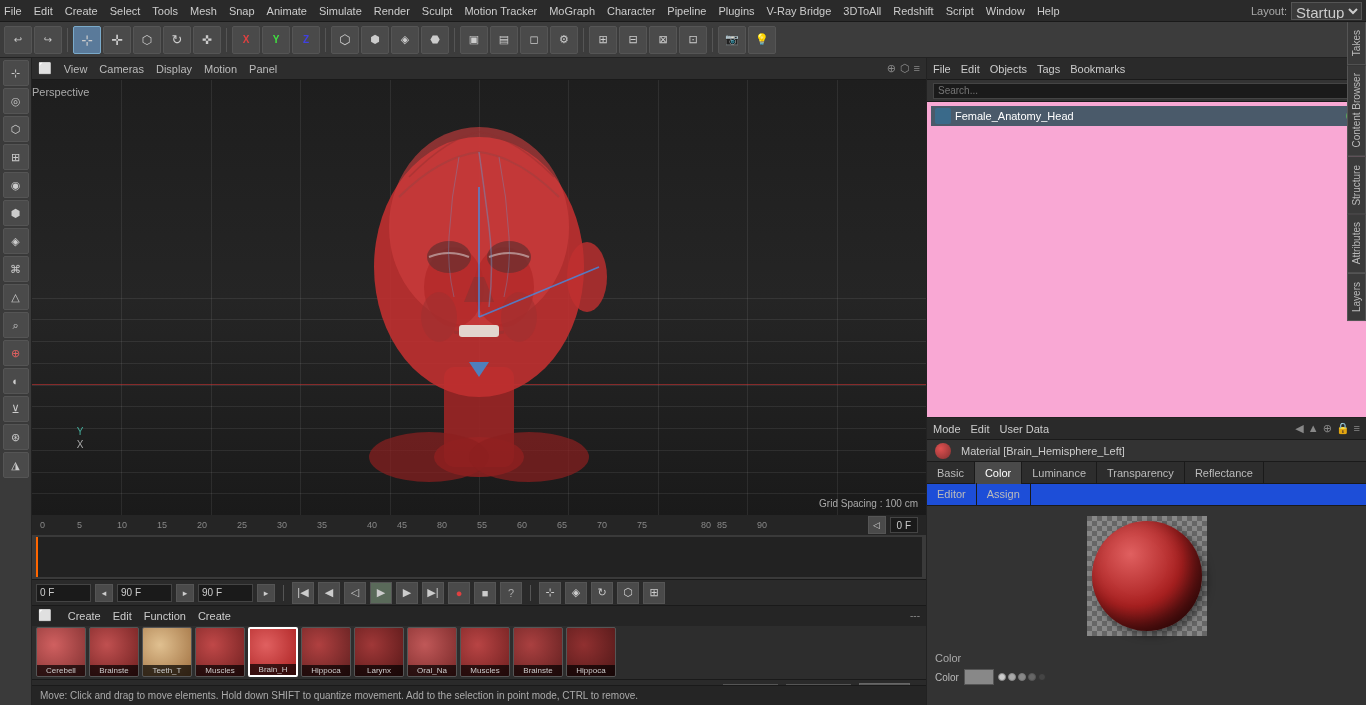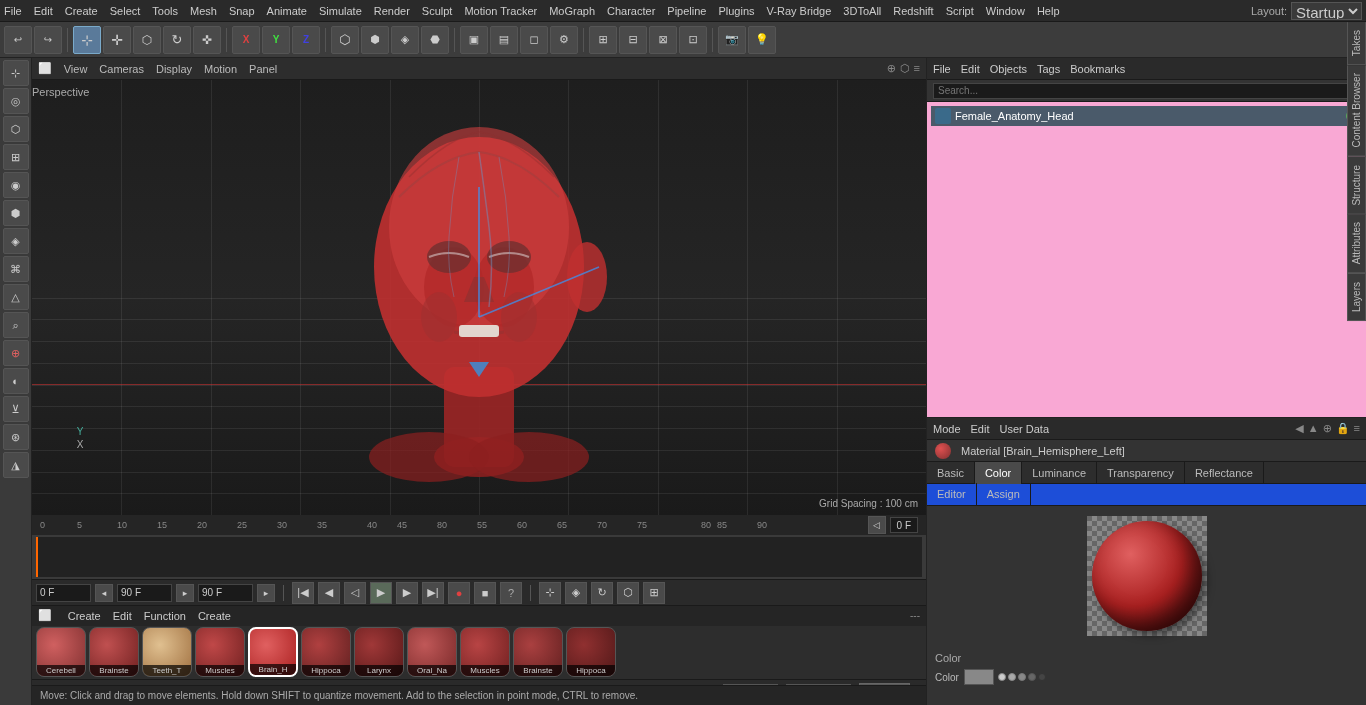--- a/index.html
+++ b/index.html
@@ -39,21 +39,21 @@
     #head-model { position: absolute; left: 50%; top: 50%; transform: translate(-50%, -55%); width: 280px; height: 420px; }
     #timeline-ruler { height: 20px; background: #252525; display: flex; align-items: center; padding: 0 8px; position: relative; overflow: hidden; }
     .tick-label { position: absolute; font-size: 9px; color: #888; }
     #timeline-controls { height: 26px; background: #2a2a2a; display: flex; align-items: center; padding: 0 4px; gap: 4px; border-top: 1px solid #1a1a1a; }
     .tc-field { background: #1a1a1a; border: 1px solid #444; height: 18px; width: 55px; color: #ccc; font-size: 10px; padding: 0 3px; display: flex; align-items: center; }
     
     
     #material-bar { height: 74px; background: #2d2d2d; border-top: 1px solid #1a1a1a; display: flex; flex-direction: column; }
     #material-bar-header { height: 20px; background: #252525; display: flex; align-items: center; padding: 0 6px; gap: 12px; }
     #material-thumbnails { display: flex; align-items: center; padding: 2px 4px; gap: 3px; overflow: hidden; height: 54px; }
-    .mat-thumb { width: 50px; height: 50px; border: 1px solid #555; border-radius: 8px; cursor: pointer; position: relative; overflow: hidden; flex-shrink: 0; padding-left: 8px; }
+    .mat-thumb { width: 50px; height: 50px; border: 1px solid #555; border-radius: 2px; cursor: pointer; position: relative; overflow: hidden; flex-shrink: 0; padding-left: 8px; }
     .mat-thumb.active { border-color: #fff; border-width: 2px; }
     .mat-label { position: absolute; bottom: 0; left: 0; right: 0; background: rgba(0,0,0,0.7); color: #ccc; font-size: 8px; text-align: center; padding: 1px; }
     
     
     #coord-bar { height: 26px; background: #2a2a2a; display: flex; align-items: center; padding: 0 6px; gap: 8px; border-top: 1px solid #1a1a1a; }
     .coord-group { display: flex; align-items: center; gap: 3px; }
     .coord-label { color: #aaa; font-size: 10px; width: 12px; }
     .coord-field { background: #1a1a1a; border: 1px solid #444; height: 16px; width: 70px; color: #ccc; font-size: 10px; padding: 0 3px; }
     .coord-select { background: #3a3a3a; border: 1px solid #555; height: 18px; color: #ccc; font-size: 10px; padding: 0 2px; }
     .apply-btn { background: #5a5a5a; border: 1px solid #666; height: 20px; padding: 0 12px; color: #ccc; font-size: 10px; cursor: pointer; }

